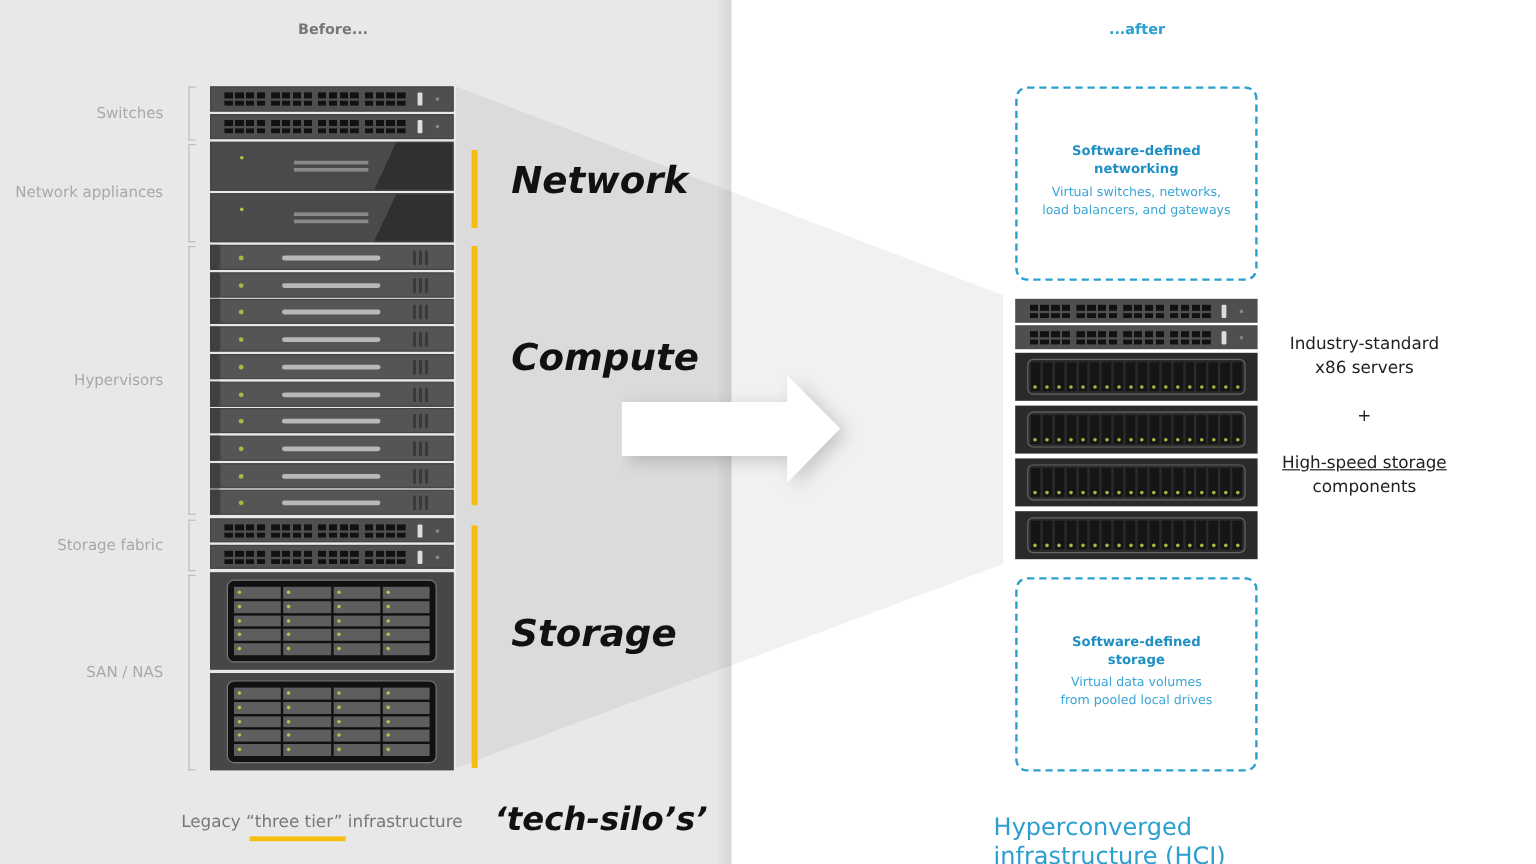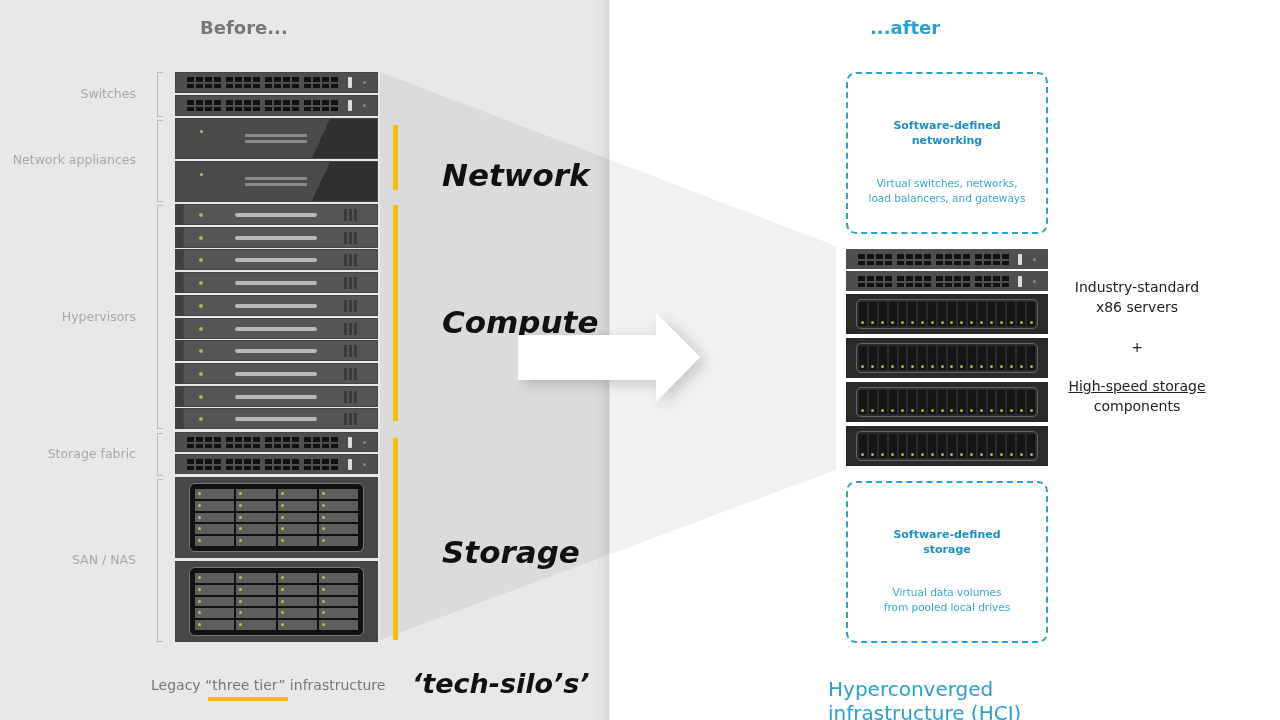--- a/index.html
+++ b/index.html
@@ -1,21 +1,21 @@
 <!DOCTYPE html>
 <html><head>
 <meta charset="utf-8">
 <style>
   html,body{margin:0;padding:0;}
   body{width:1280px;height:720px;position:relative;overflow:hidden;background:#ffffff;font-family:"DejaVu Sans","Liberation Sans",sans-serif;}
   .abs{position:absolute;}
   #left-panel{left:0;top:0;width:609px;height:720px;background:#e8e8e8;}
   #left-shadow{left:596px;top:0;width:14px;height:720px;background:linear-gradient(to right,rgba(0,0,0,0),rgba(0,0,0,0.08));}
   svg#funnel{position:absolute;left:0;top:0;}
-  .hdr{font-size:18px;font-weight:bold;text-align:left;}
+  .hdr{font-size:12px;font-weight:bold;text-align:center;}
   #before-title{left:200px;top:17px;width:155px;color:#777;}
   #after-title{left:870px;top:17px;width:155px;color:#2a9fd0;}
   .tier-label{font-size:12.5px;color:#a8a8a8;text-align:right;width:136px;left:0;}
   .bracket{border:1.5px solid #bdbdbd;border-right:none;width:5px;left:157px;}
   .unit{left:175px;width:203px;background:#555;box-shadow:0 0 0 1px #444 inset;}
   .switch-unit{background:#4f4f4f;}
   .ports{position:absolute;left:12px;top:5px;display:flex;gap:5px;}
   .portgrp{width:34px;height:11px;background:repeating-linear-gradient(to right,#111 0 7px,#4f4f4f 7px 9px);position:relative;}
   .portgrp::after{content:"";position:absolute;left:0;right:0;top:5px;height:1.5px;background:#4f4f4f;}
   .sw-handle{position:absolute;right:26px;top:5px;width:4px;height:11px;background:#ddd;border-radius:1px;}
@@ -25,25 +25,25 @@
   .ap-bar{position:absolute;left:70px;width:62px;height:3px;background:#8a8a8a;}
   .hv{background:#555;border-left:8px solid #3f3f3f;box-sizing:border-box;}
   .hv-led{position:absolute;left:16px;top:9px;width:4px;height:4px;background:#a8b845;border-radius:50%;}
   .hv-bar{position:absolute;left:52px;top:9px;width:82px;height:4px;background:#b8b8b8;border-radius:2px;}
   .hv-vents{position:absolute;right:20px;top:5px;width:14px;height:12px;background:repeating-linear-gradient(to right,#3a3a3a 0 3px,#555 3px 5px);}
   .san{background:#474747;}
   .san-tray{position:absolute;left:14px;top:6px;right:14px;bottom:6px;background:#111;border:1.5px solid #777;border-radius:6px;display:grid;grid-template-columns:repeat(4,1fr);grid-template-rows:repeat(5,1fr);gap:2px;padding:5px;box-sizing:border-box;}
   .drive{background:#5e5e5e;position:relative;}
   .drive::before{content:"";position:absolute;left:3px;top:3px;width:3px;height:3px;background:#b5c44b;border-radius:50%;}
   .yellow-bar{left:393px;width:5px;background:#f6bd0c;}
-  .cat{font-family:"DejaVu Sans",sans-serif;font-style:italic;font-weight:bold;font-size:31px;color:#111;left:442px;margin-top:24px;}
+  .cat{font-family:"DejaVu Sans",sans-serif;font-style:italic;font-weight:bold;font-size:31px;color:#111;left:426px;}
   #arrow{position:absolute;left:518px;top:312px;}
   .sdbox{border:2.5px dashed #2a9fd0;border-radius:10px;left:846px;width:202px;box-sizing:border-box;text-align:center;}
   .sd-title{color:#1e8fc4;font-weight:bold;font-size:11px;line-height:15px;}
-  .sd-desc{color:#3ba6d6;font-size:10.5px;line-height:15px;margin-top:28px;}
+  .sd-desc{color:#3ba6d6;font-size:10.5px;line-height:15px;margin-top:5px;}
   .hci-unit{left:846px;width:202px;background:#4a4a4a;}
   .hci-switch{background:#4f4f4f;}
   .hci-server{background:#2a2a2a;}
   .hci-tray{position:absolute;left:10px;right:10px;top:5px;bottom:5px;border:1.5px solid #666;border-radius:5px;display:flex;gap:2px;padding:2px;box-sizing:border-box;}
   .bay{flex:1;background:#151515;position:relative;}
   .bay::after{content:"";position:absolute;left:50%;bottom:2px;width:3px;height:3px;margin-left:-1.5px;background:#a8b845;border-radius:50%;}
   .side-text{left:1042px;width:190px;text-align:center;color:#222;font-size:14px;line-height:20px;}
   #legacy-caption{left:151px;top:677px;font-size:14px;color:#777;white-space:nowrap;}
   #tech-silos{left:412px;top:668px;font-size:27px;font-style:italic;font-weight:bold;color:#111;white-space:nowrap;}
   #tier-underline{left:208px;top:697px;width:80px;height:4px;background:#f6bd0c;}

